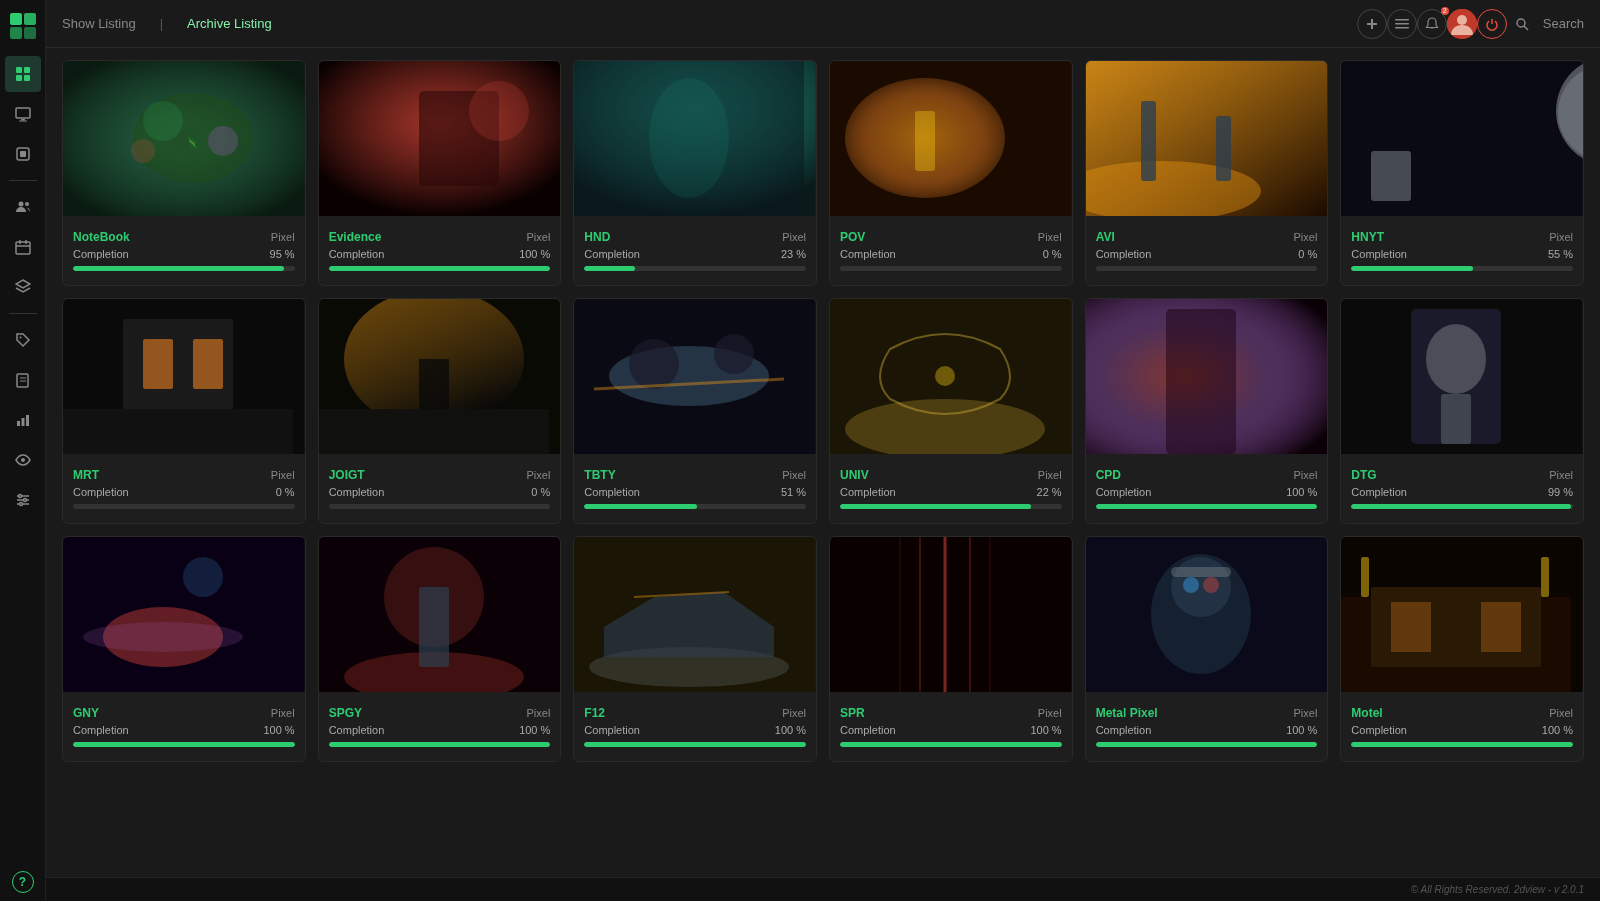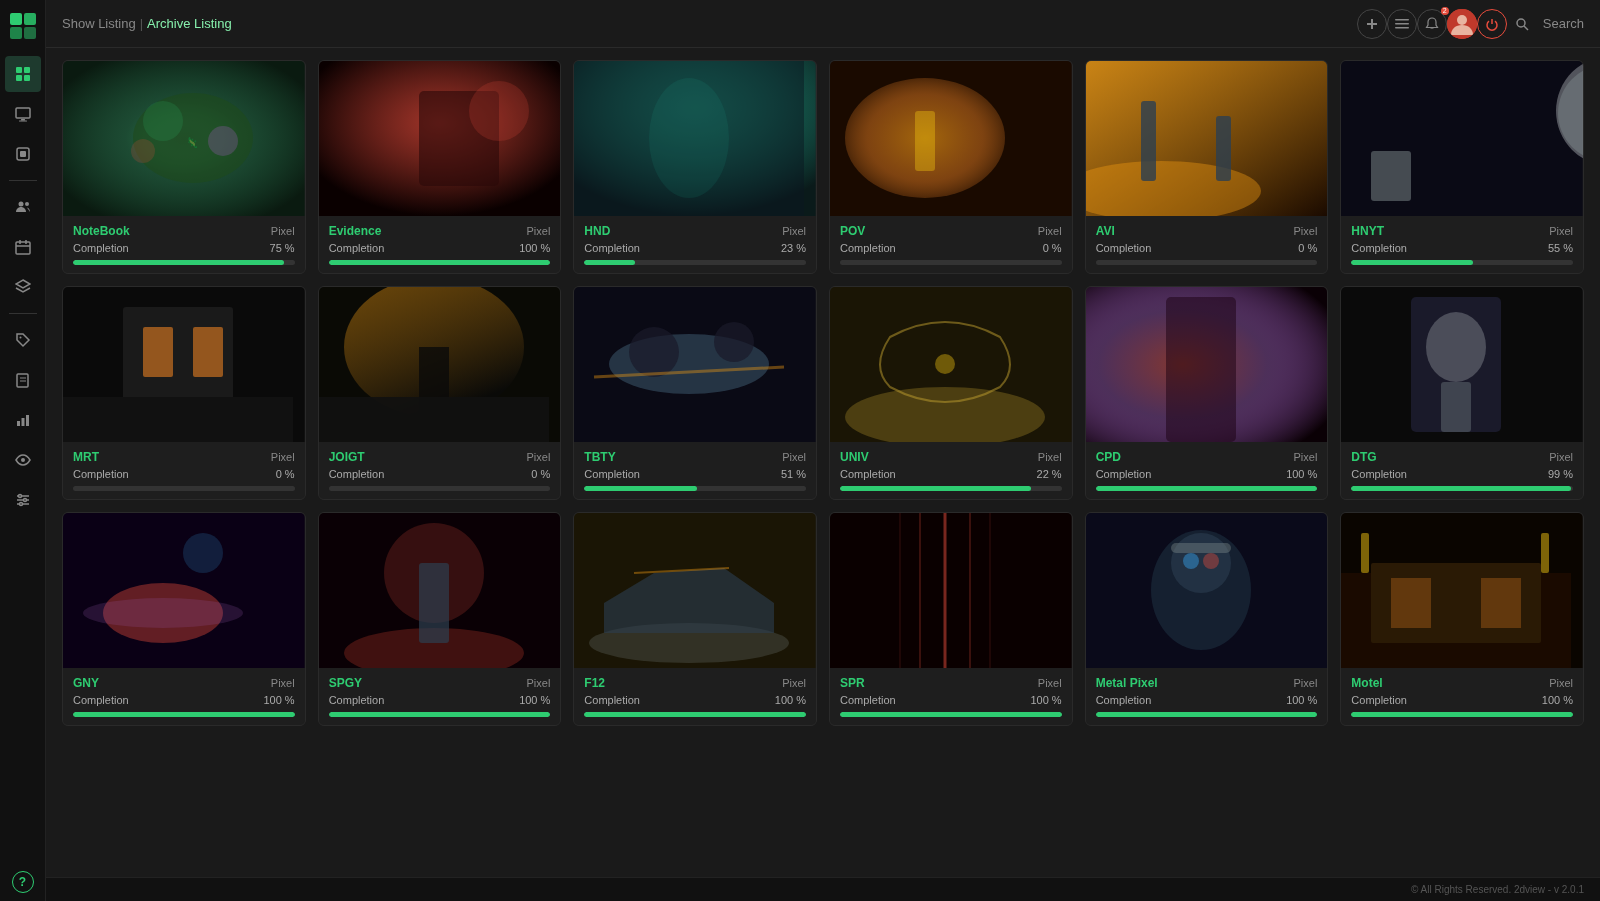--- a/index.html
+++ b/index.html
@@ -61,21 +61,21 @@
     #topbar {
       background: #1a1a1a;
       height: 48px;
       display: flex;
       align-items: center;
       justify-content: space-between;
       padding: 0 16px;
       border-bottom: 1px solid #2a2a2a;
       flex-shrink: 0;
     }
-    .topbar-left { display: flex; align-items: center; gap: 4px; }
+    .topbar-left { display: flex; align-items: center; gap: 24px; }
     .topbar-nav-link {
       color: #888;
       cursor: pointer;
       font-size: 13px;
       text-decoration: none;
     }
     .topbar-nav-link.active { color: #86efac; }
     .topbar-sep { color: #555; }
     .topbar-right { display: flex; align-items: center; }
     .topbar-icon-btn {
@@ -130,21 +130,21 @@
     
     .card {
       background: #222;
       border-radius: 6px;
       overflow: hidden;
       cursor: pointer;
       border: 1px solid #2a2a2a;
       transition: border-color 0.2s;
     }
     .card-info {
-      padding: 8px 10px;
+      padding: 14px 10px;
       background: #1e1e1e;
     }
     .card-title-row {
       display: flex;
       justify-content: space-between;
       align-items: center;
       margin-bottom: 4px;
     }
     .card-title { color: #2ecc71; font-size: 12px; font-weight: 600; }
     .card-type { color: #888; font-size: 11px; margin-left: 40px; }
@@ -174,20 +174,21 @@
       background: #111;
       height: 24px;
       display: flex;
       align-items: center;
       justify-content: flex-end;
       padding: 0 16px;
       color: #555;
       font-size: 10px;
       border-top: 1px solid #222;
       flex-shrink: 0;
+      font-style: italic;
     }
 
     
     .card-img-wrapper {
       position: relative;
       width: 100%;
       height: 155px;
       overflow: hidden;
     }
   </style>
@@ -363,21 +364,21 @@
               <text x="130" y="85" text-anchor="middle" fill="#2ecc71" font-size="10" opacity="0.4">🦎</text>
             </svg>
       </div>
       <div class="card-info">
         <div class="card-title-row">
           <span class="card-title">NoteBook</span>
           <span class="card-type">Pixel</span>
         </div>
         <div class="card-completion-row">
           <span class="card-completion-label">Completion</span>
-          <span class="card-completion-value">75 %</span>
+          <span class="card-completion-value">95 %</span>
         </div>
         <div class="progress-bar-bg">
           <div class="progress-bar-fill" style="width: 95%;"></div>
         </div>
       </div>
     </div>
         <div class="card">
       <div class="card-img-wrapper">
         <svg width="100%" height="155" xmlns="http://www.w3.org/2000/svg">
               <defs>

